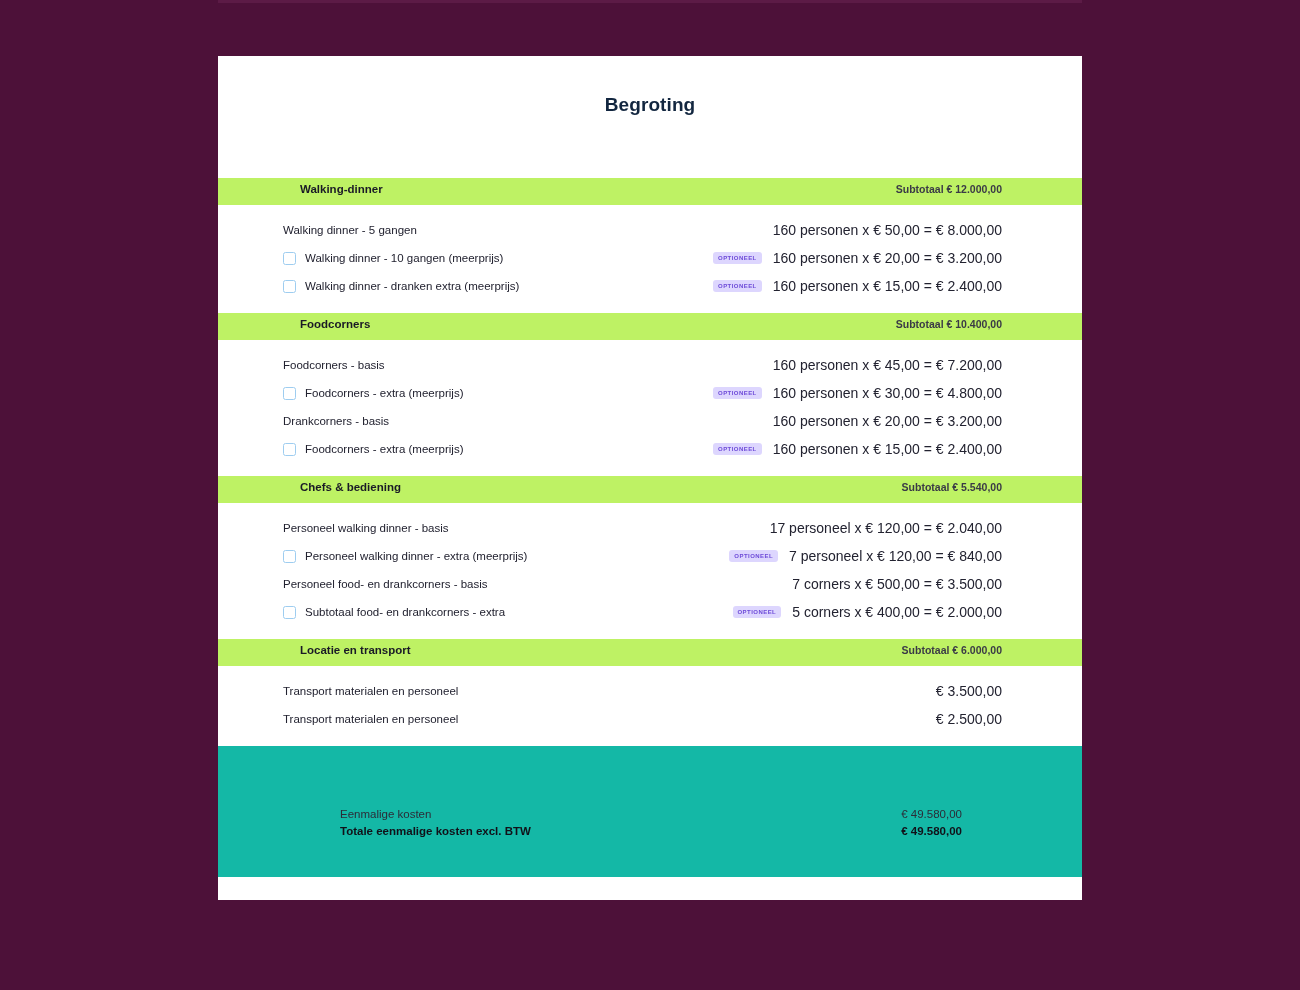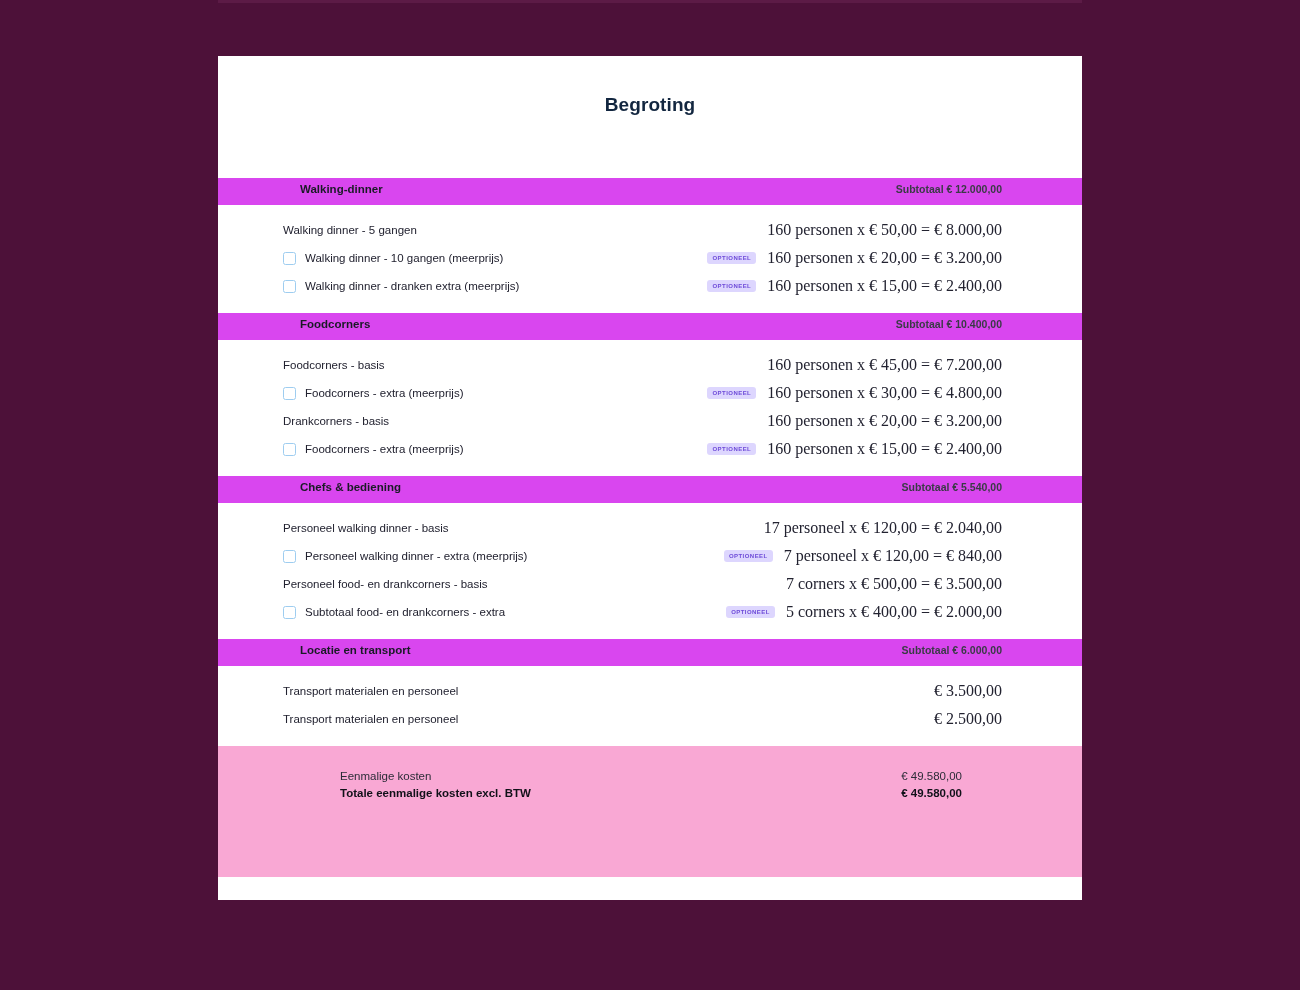--- a/index.html
+++ b/index.html
@@ -45,21 +45,21 @@
   }
   .doc-title {
     font-size: 19px;
     font-weight: bold;
     color: #12263f;
     letter-spacing: .1px;
   }
 
   
   .section-header {
-    background: #d946ef;
+    background: #bef264;
     height: 27px;
     display: flex;
     align-items: center;
     padding: 0 0 6px 82px;
   }
   .section-header .sh-name {
     font-size: 11.5px;
     font-weight: bold;
     color: #1a1a26;
     flex: 1;
@@ -112,33 +112,32 @@
     font-size: 6px;
     font-weight: bold;
     letter-spacing: .45px;
     padding: 3px 5px 2.5px 5px;
     border-radius: 3px;
     margin-right: 11px;
     line-height: 1;
     text-transform: uppercase;
   }
   .amount {
-    font-size: 16px;
+    font-size: 14px;
     color: #222230;
     text-align: left;
     min-width: 182px;
-    font-family: Liberation Serif, serif;
   }
   .amount.plain { min-width: 0; }
 
   
   .footer {
-    background: #f9a8d4;
+    background: #14b8a6;
     height: 131px;
-    padding: 22px 80px 0 122px;
+    padding: 60px 80px 0 122px;
   }
   .footer-line {
     display: flex;
     justify-content: space-between;
     align-items: center;
     height: 16px;
     font-size: 11.5px;
     color: #2c2c38;
   }
   .footer-line.total { font-weight: bold; color: #111119; margin-top: 1px; }

